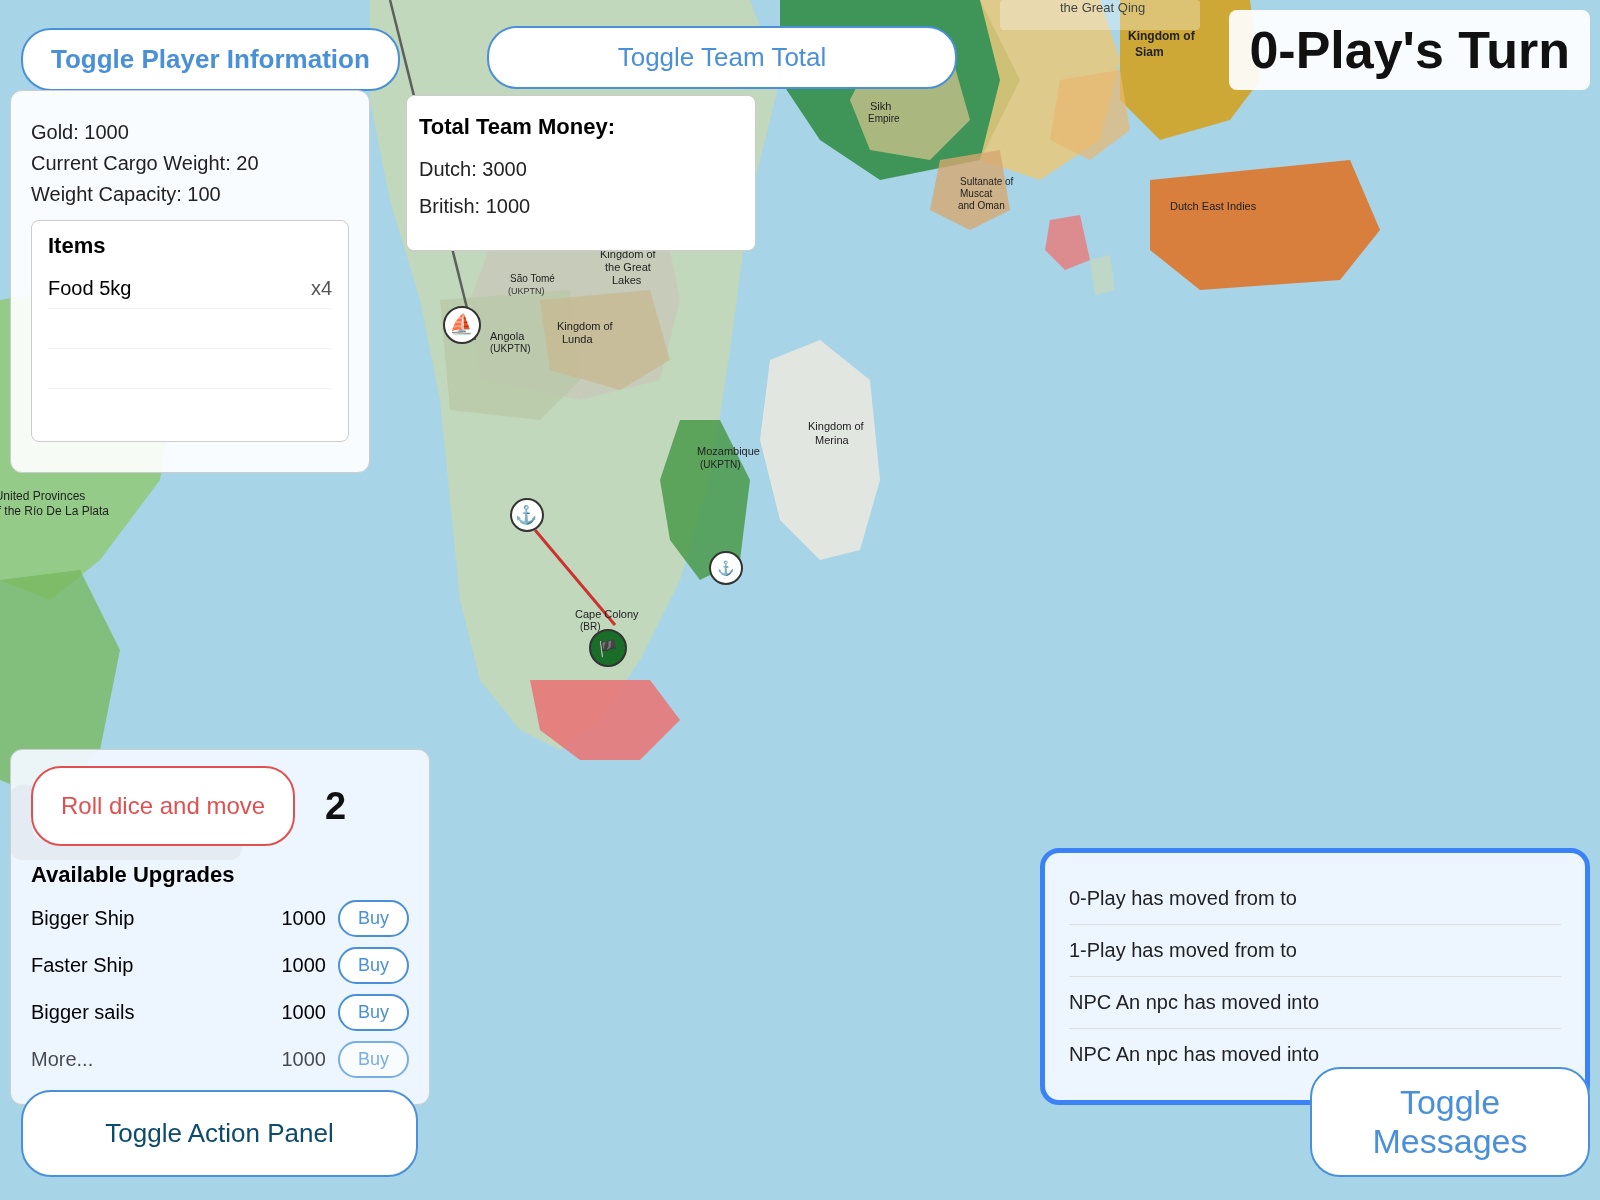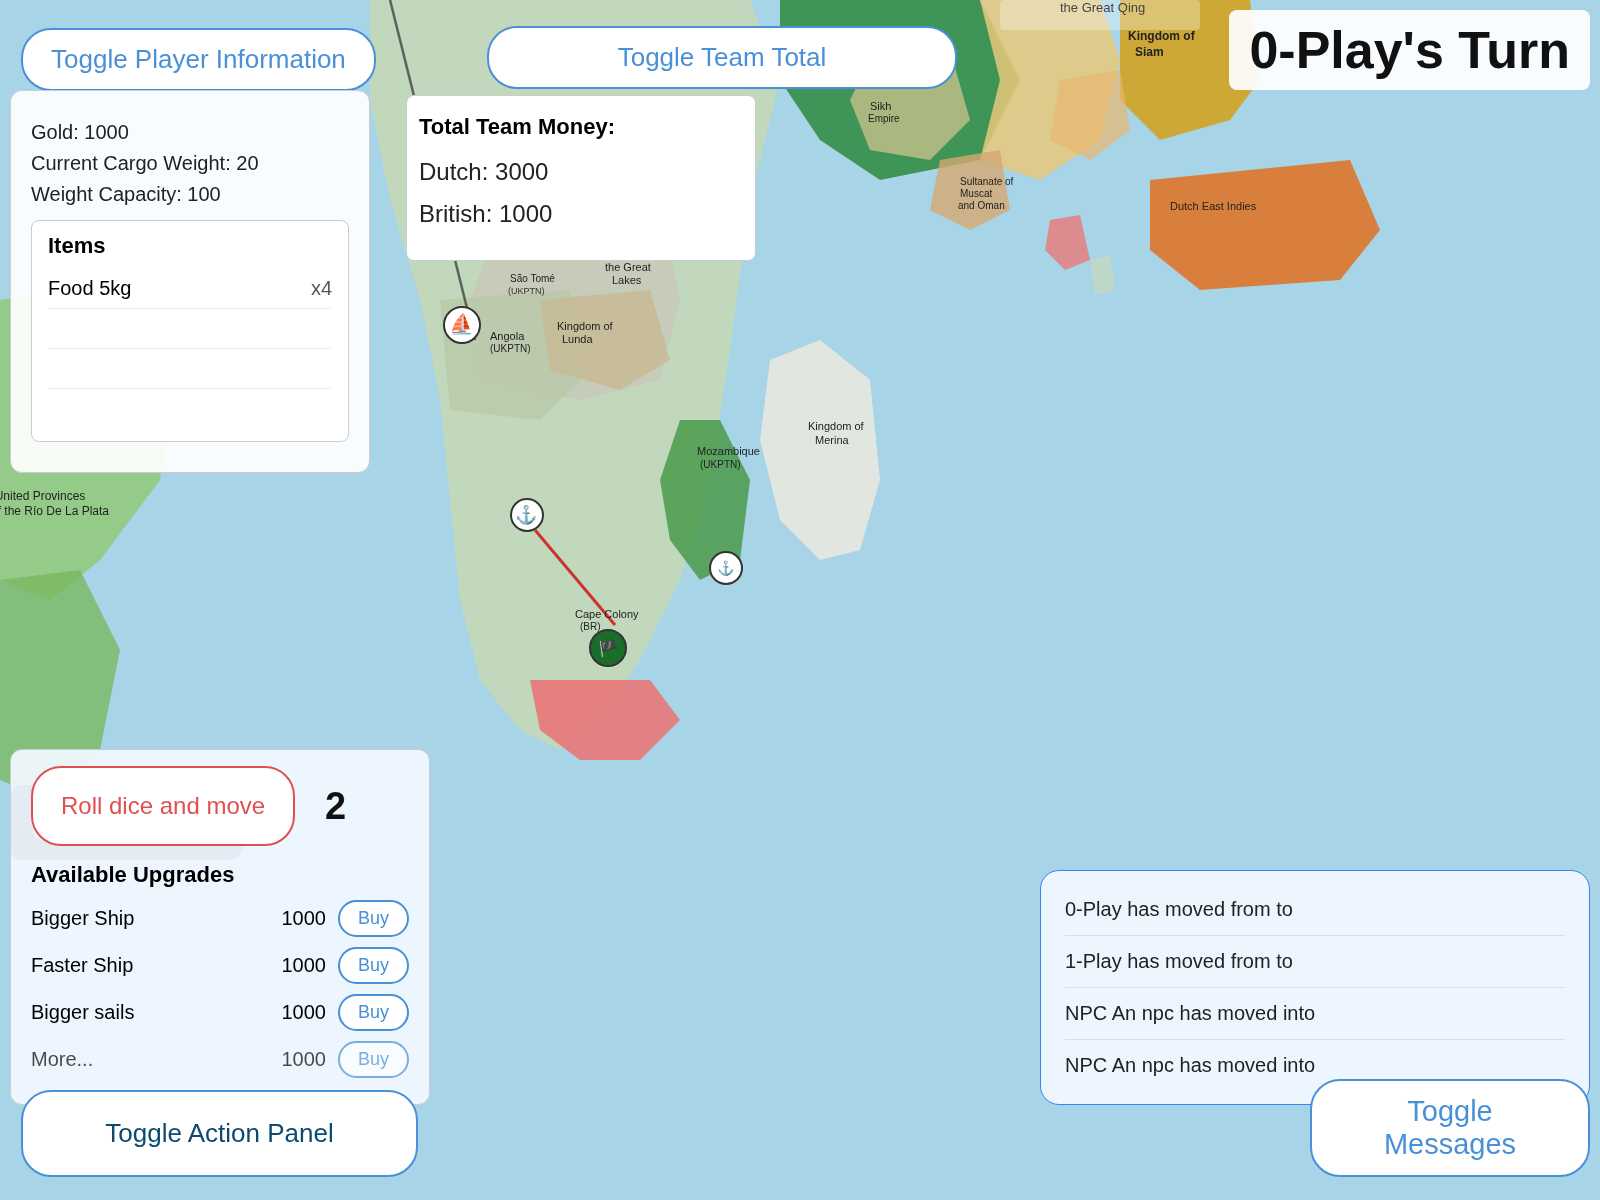--- a/index.html
+++ b/index.html
@@ -42,21 +42,21 @@
       position: absolute;
       top: 28px;
       left: 21px;
       background: white;
       border: 2px solid #4a90d9;
       border-radius: 30px;
       padding: 14px 28px;
       font-size: 26px;
       color: #4a90d9;
       cursor: pointer;
-      font-weight: 400;
+      font-weight: 700;
       white-space: nowrap;
     }
 
     
     .player-info-panel {
       position: absolute;
       top: 90px;
       left: 10px;
       width: 360px;
       background: rgba(255,255,255,0.92);
@@ -119,21 +119,21 @@
       border-radius: 8px;
       padding: 18px 12px;
       border: 1px solid #ccc;
     }
     .team-scores-title {
       font-size: 22px;
       font-weight: 700;
       margin-bottom: 18px;
     }
     .team-score-line {
-      font-size: 24px;
+      font-size: 20px;
       margin-bottom: 14px;
       color: #222;
     }
 
     
     .turn-indicator {
       position: absolute;
       top: 10px;
       right: 10px;
       background: rgba(255,255,255,0.92);
@@ -232,42 +232,42 @@
     }
 
     
     .messages-panel {
       position: absolute;
       bottom: 95px;
       right: 10px;
       width: 550px;
       background: rgba(240,248,255,0.95);
       border-radius: 19px;
-      padding: 13px 24px;
-      border: 1px solid #3b82f6;
+      padding: 20px 24px;
+      border: 5px solid #3b82f6;
     }
     .message-line {
       font-size: 20px;
       color: #222;
       padding: 14px 0;
       border-bottom: 1px solid #ddd;
     }
     .message-line:last-child { border-bottom: none; }
 
     
     .toggle-messages-btn {
       position: absolute;
       bottom: 23px;
       right: 10px;
       width: 280px;
       background: white;
       border: 2px solid #4a90d9;
       border-radius: 30px;
       padding: 14px 28px;
-      font-size: 29px;
+      font-size: 34px;
       color: #4a90d9;
       cursor: pointer;
       font-weight: 500;
       text-align: center;
     }
   </style>
 </head>
 <body>
 
 <div id="map-bg"></div>

